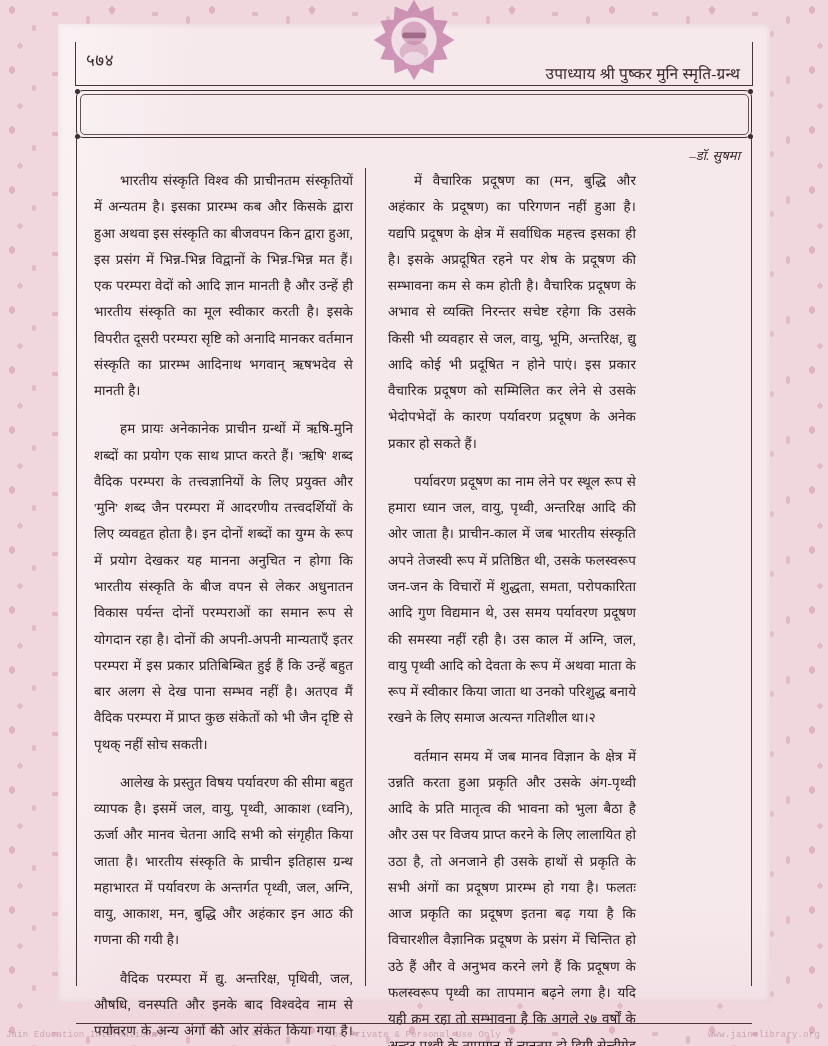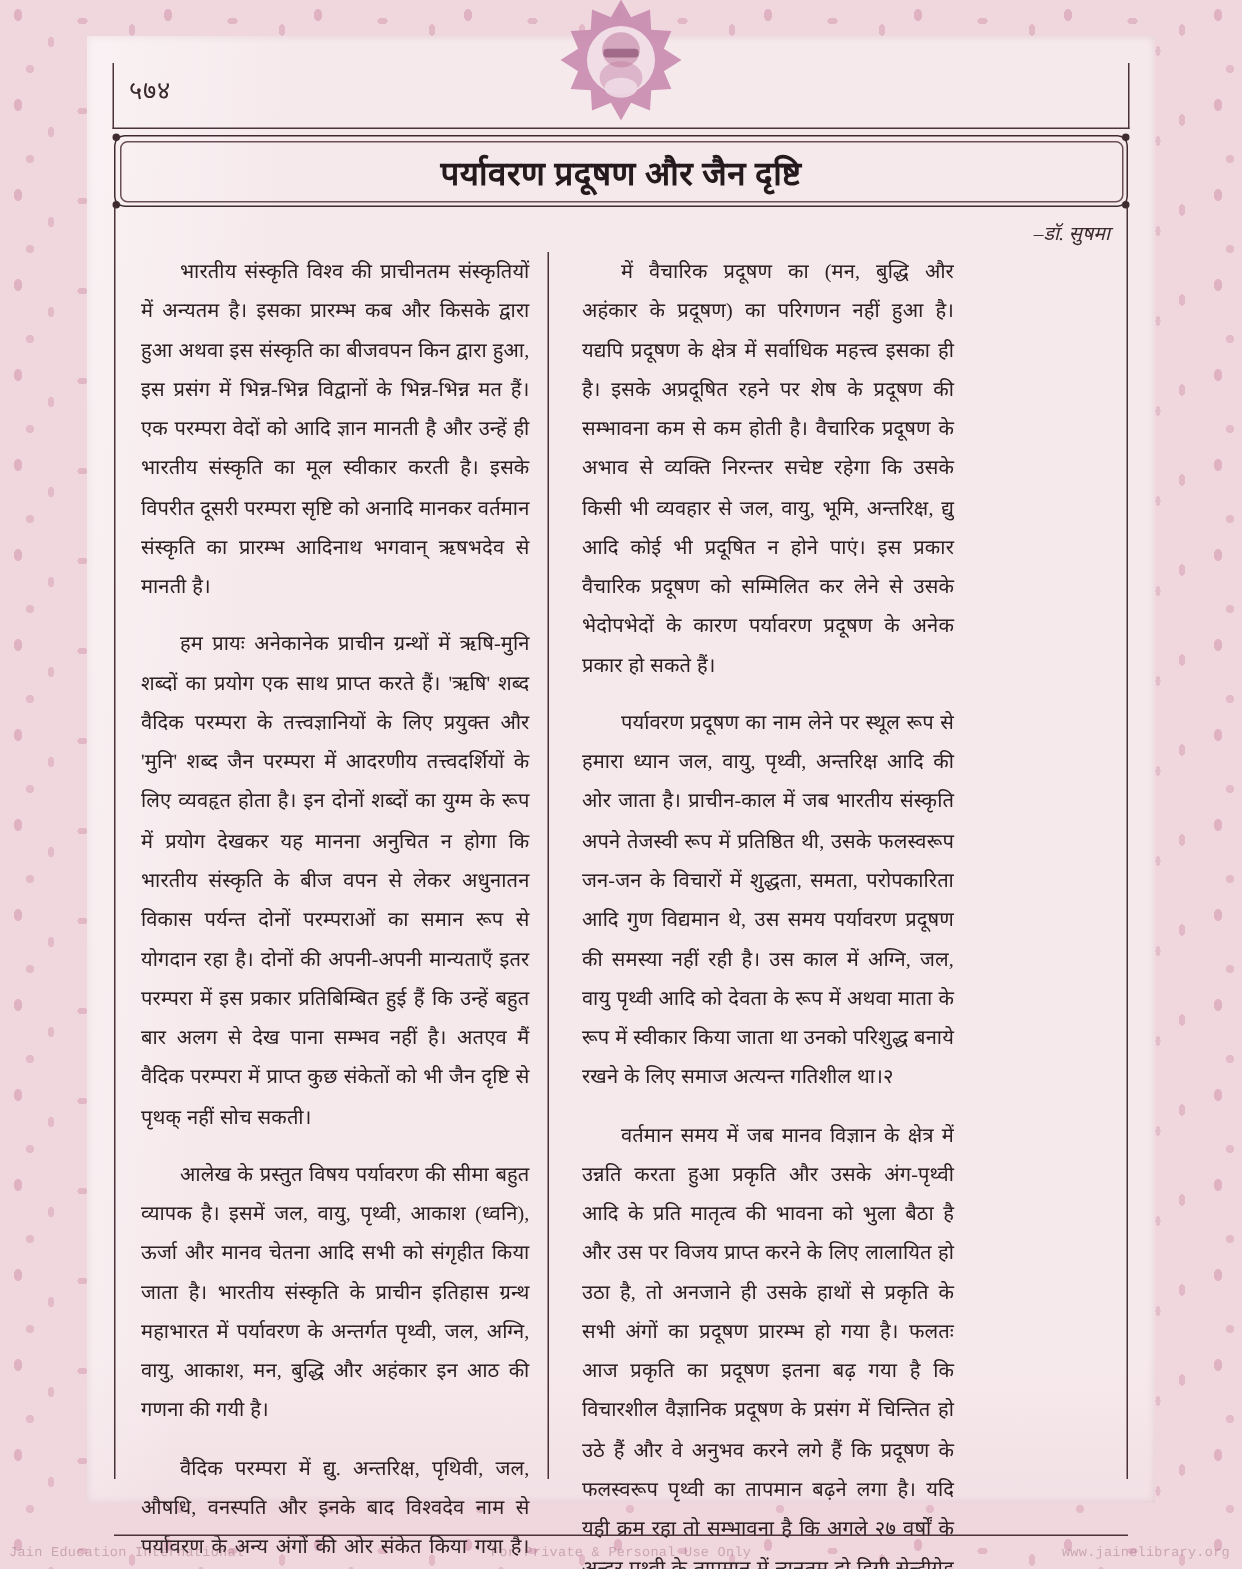--- a/index.html
+++ b/index.html
@@ -215,27 +215,27 @@
       <circle cx="50" cy="50" r="27" fill="#f0dde6"></circle>
       <ellipse cx="50" cy="42" rx="15" ry="14" fill="#c07ba0" opacity=".55"></ellipse>
       <rect x="36" y="41" width="28" height="7" rx="3" fill="#8e5576" opacity=".75"></rect>
       <ellipse cx="50" cy="64" rx="17" ry="13" fill="#c07ba0" opacity=".40"></ellipse>
       <ellipse cx="50" cy="72" rx="13" ry="8" fill="#f0dde6" opacity=".85"></ellipse>
     </svg>
   </div>
 
   <div id="header-rule"></div>
   <div id="page-number">५७४</div>
+  <div id="running-head">उपाध्याय श्री पुष्कर मुनि स्मृति-ग्रन्थ</div>
 
   <div id="title-box">
     <span class="corner-dot cd-tl"></span>
     <span class="corner-dot cd-tr"></span>
     <span class="corner-dot cd-bl"></span>
     <span class="corner-dot cd-br"></span>
-    <h1 id="article-title">पर्यावरण प्रदूषण और जैन दृष्टि</h1>
   </div>
 
   <div id="byline">–डॉ. सुषमा</div>
 
   <div id="paper-side-rules"></div>
 
   <div id="columns">
     <div class="col left">
       <p class="para">भारतीय संस्कृति विश्व की प्राचीनतम संस्कृतियों में अन्यतम है। इसका प्रारम्भ कब और किसके द्वारा हुआ अथवा इस संस्कृति का बीजवपन किन द्वारा हुआ, इस प्रसंग में भिन्न-भिन्न विद्वानों के भिन्न-भिन्न मत हैं। एक परम्परा वेदों को आदि ज्ञान मानती है और उन्हें ही भारतीय संस्कृति का मूल स्वीकार करती है। इसके विपरीत दूसरी परम्परा सृष्टि को अनादि मानकर वर्तमान संस्कृति का प्रारम्भ आदिनाथ भगवान् ऋषभदेव से मानती है।</p>
       <p class="para">हम प्रायः अनेकानेक प्राचीन ग्रन्थों में ऋषि-मुनि शब्दों का प्रयोग एक साथ प्राप्त करते हैं। 'ऋषि' शब्द वैदिक परम्परा के तत्त्वज्ञानियों के लिए प्रयुक्त और 'मुनि' शब्द जैन परम्परा में आदरणीय तत्त्वदर्शियों के लिए व्यवहृत होता है। इन दोनों शब्दों का युग्म के रूप में प्रयोग देखकर यह मानना अनुचित न होगा कि भारतीय संस्कृति के बीज वपन से लेकर अधुनातन विकास पर्यन्त दोनों परम्पराओं का समान रूप से योगदान रहा है। दोनों की अपनी-अपनी मान्यताएँ इतर परम्परा में इस प्रकार प्रतिबिम्बित हुई हैं कि उन्हें बहुत बार अलग से देख पाना सम्भव नहीं है। अतएव मैं वैदिक परम्परा में प्राप्त कुछ संकेतों को भी जैन दृष्टि से पृथक् नहीं सोच सकती।</p>

